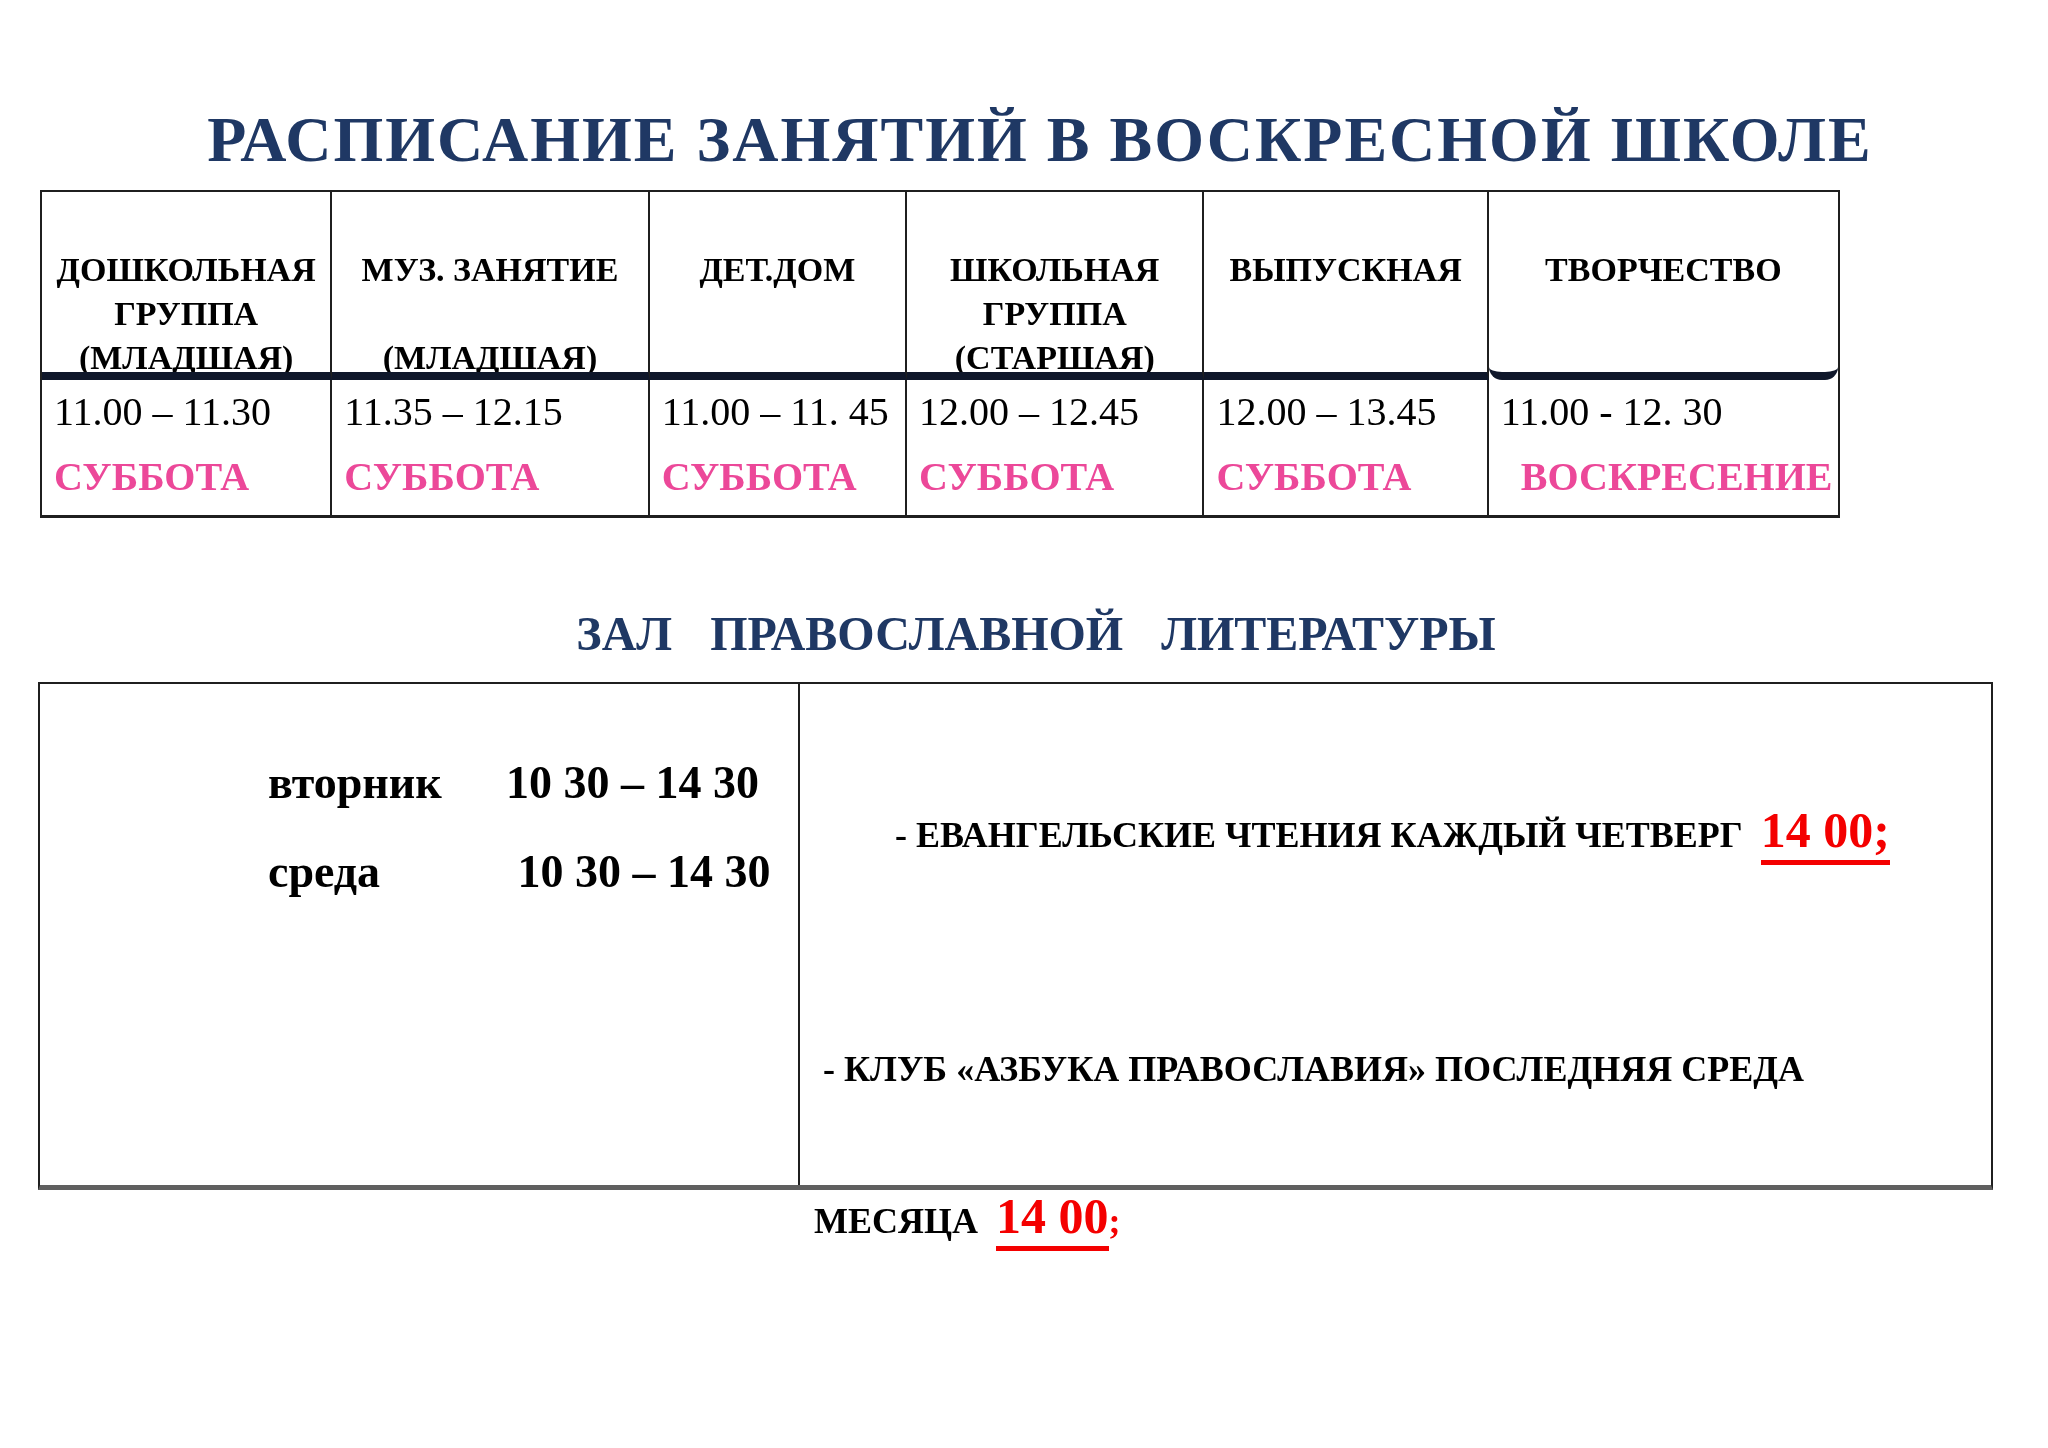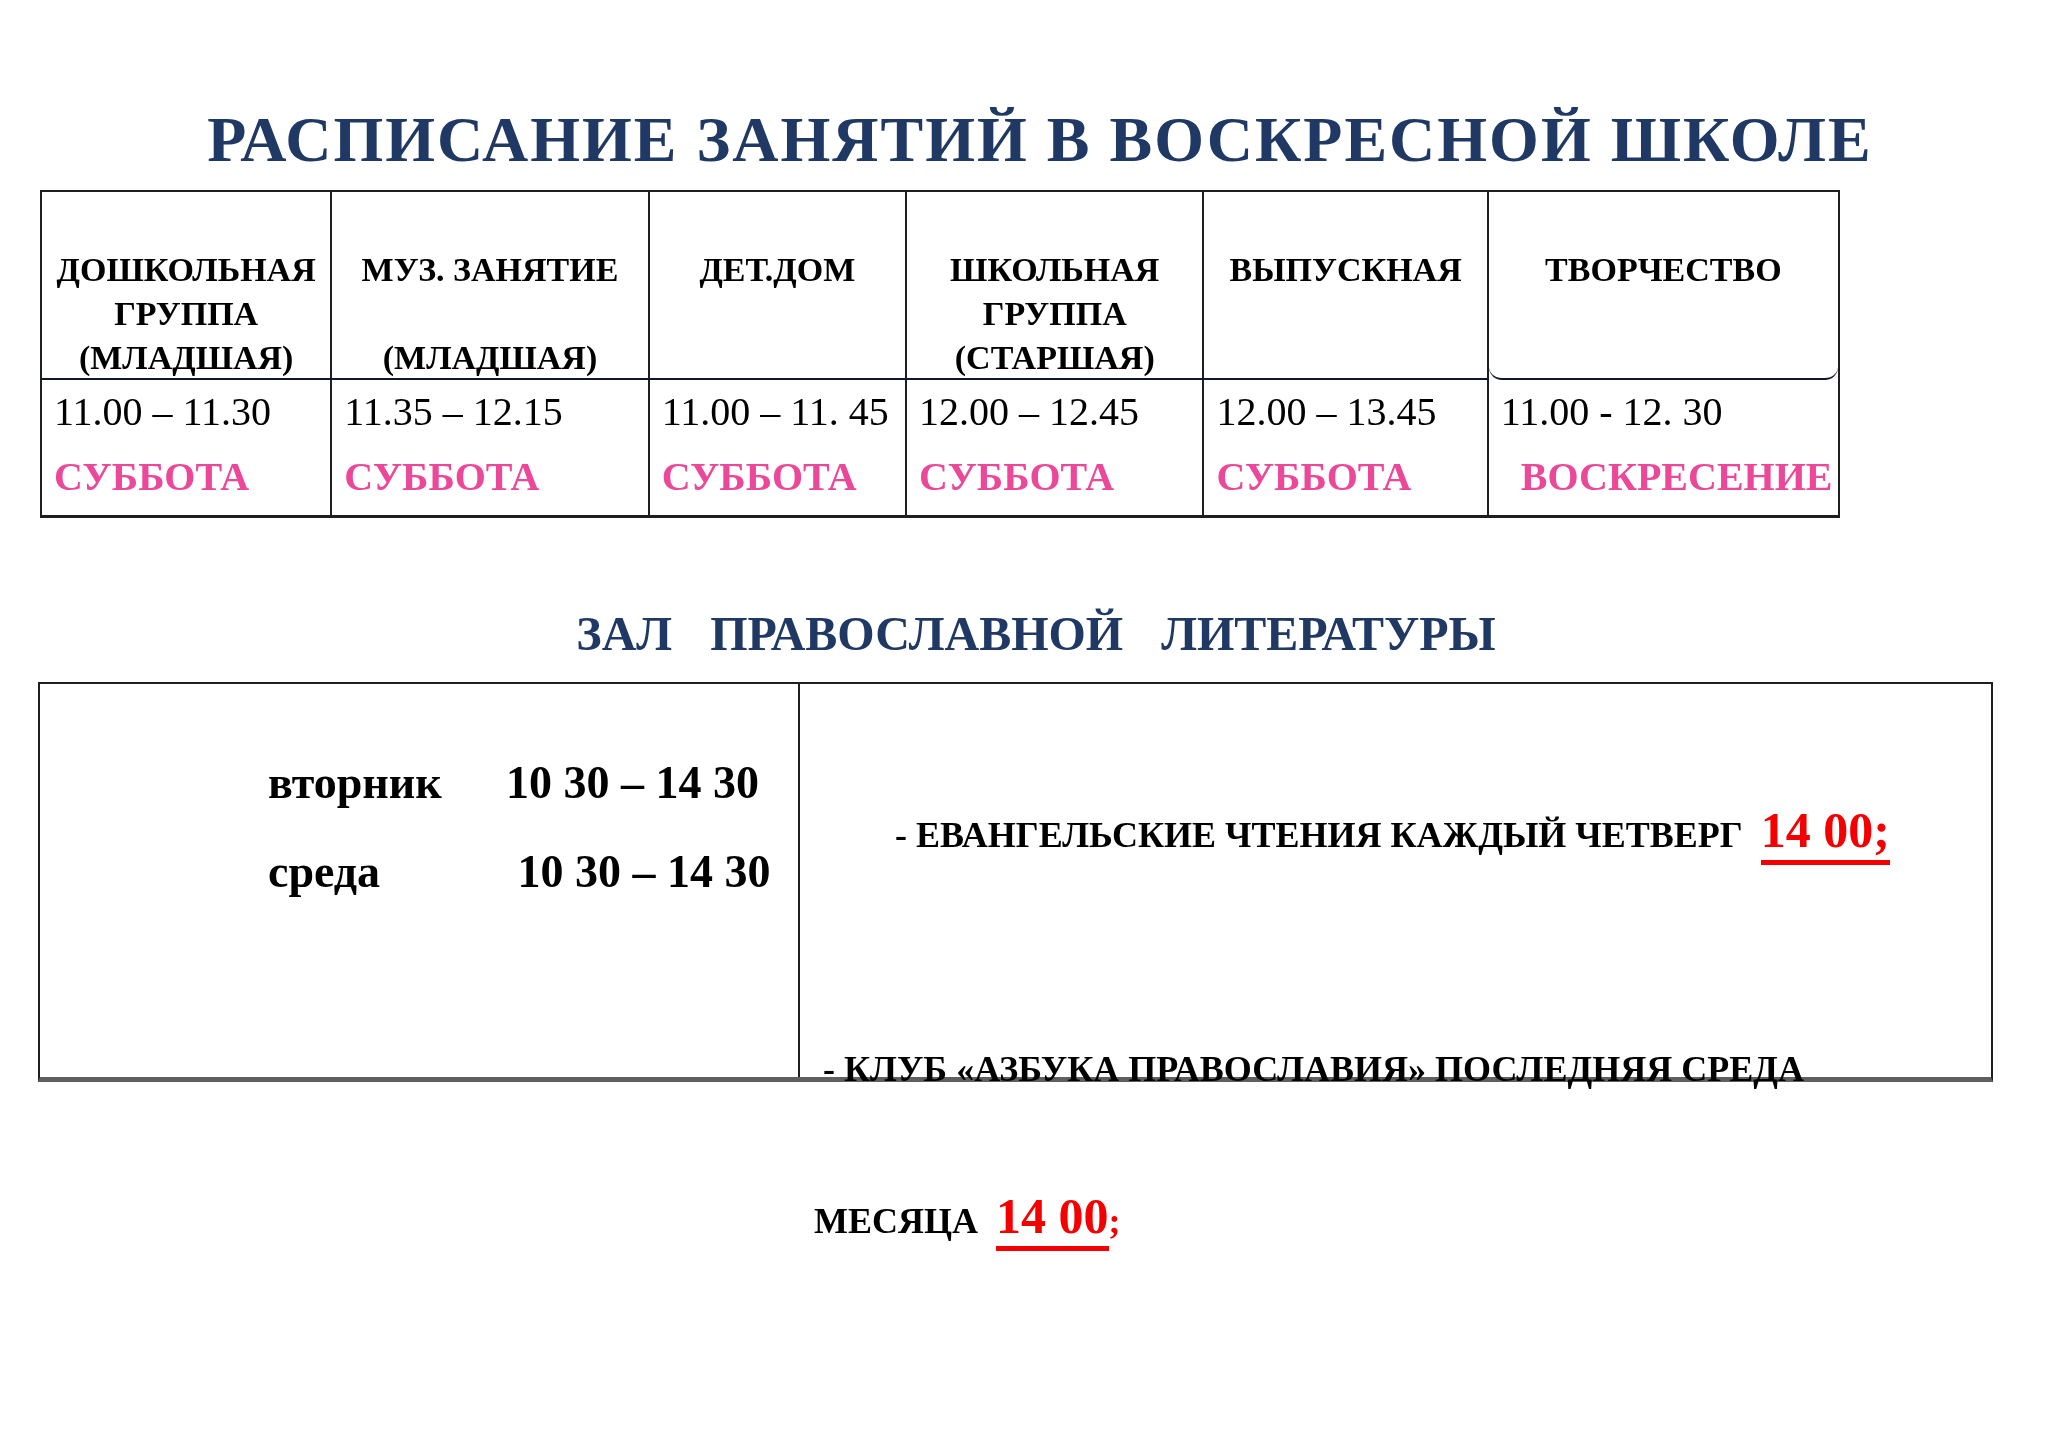--- a/index.html
+++ b/index.html
@@ -11,34 +11,34 @@
     text-align:center;color:#1f3864;font-weight:bold;font-size:64px;
     letter-spacing:2px;line-height:1;}
 
   
   .t1{position:absolute;left:40px;top:190px;width:1800px;height:328px;
     display:grid;grid-template-columns:291fr 318fr 258fr 298fr 285fr 350fr;
     grid-template-rows:188px 138px;
     border:2px solid #1f1f1f;border-bottom-width:3px;box-sizing:border-box;}
   .t1cell{border-right:2px solid #1f1f1f;box-sizing:border-box;overflow:hidden;}
   .t1cell.lastcol{border-right:none;border-radius:13px;}
-  .t1head{border-bottom:2px solid #0f172a;text-align:center;
+  .t1head{border-bottom:8px solid #0f172a;text-align:center;
     font-weight:bold;font-size:34px;line-height:1.3;padding-top:56px;
     white-space:pre-line;color:#000;}
   .t1data{padding:8px 4px 0 12px;font-size:40px;line-height:1.2;}
   .t1time{display:block;color:#000;font-weight:400;white-space:pre-wrap;}
   .t1day{display:block;color:#ec4899;font-weight:bold;white-space:pre-wrap;margin-top:17px;}
 
   
   .section-title{position:absolute;top:598px;left:0;width:100%;margin:12px;
     text-align:center;color:#1f3864;font-weight:bold;font-size:48px;
     word-spacing:26px;line-height:1;}
 
   
-  .t2{position:absolute;left:38px;top:682px;width:1955px;height:400px;
+  .t2{position:absolute;left:38px;top:682px;width:1955px;height:508px;
     display:flex;border:2px solid #1f1f1f;border-bottom:5px solid #5f5f5f;
     box-sizing:border-box;}
   .t2-left{width:760px;box-sizing:border-box;border-right:2px solid #1f1f1f;
     padding-top:74px;}
   .hrow{display:flex;align-items:flex-start;height:89px;padding-left:228px;
     font-weight:bold;font-size:46px;line-height:1.1;color:#000;}
   .hday{width:238px;flex:none;}
   .htime{white-space:pre;}
   .t2-right{flex:1;box-sizing:border-box;padding:72px 16px 0 14px;
     font-weight:bold;font-size:36px;line-height:1.35;color:#000;}

